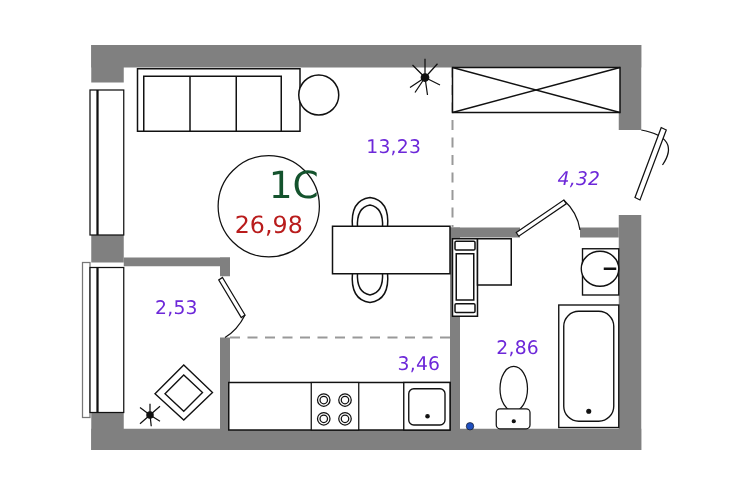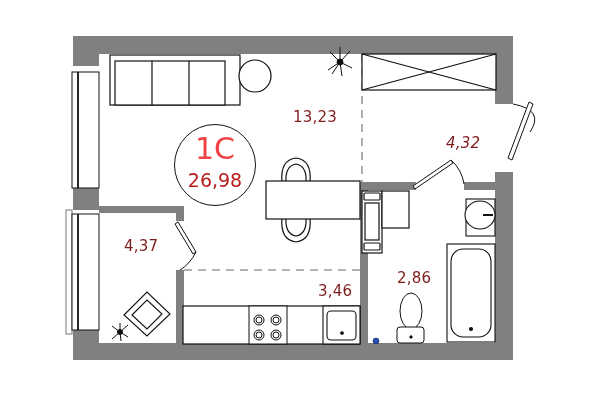--- a/index.html
+++ b/index.html
@@ -1,20 +1,20 @@
 <!DOCTYPE html>
 <html><head>
 <meta charset="utf-8">
 <style>
   html, body { margin: 0; padding: 0; background: #ffffff; }
   body { width: 600px; height: 400px; position: relative; overflow: hidden; font-family: "DejaVu Sans", sans-serif; }
   svg { position: absolute; left: 0; top: 0; }
-  .lbl { position: absolute; font-family: "DejaVu Sans", sans-serif; color: #7f1d1d; font-size: 15px; letter-spacing: 0.2px; }
+  .lbl { position: absolute; font-family: "DejaVu Sans", sans-serif; color: #6d28d9; font-size: 15px; letter-spacing: 0.2px; }
   .badge { position: absolute; left: 174px; top: 124px; width: 80px; height: 80px; border: 1.5px solid #111; border-radius: 50%; background: #fff; text-align: center; }
-  .badge .type { display: block; font-size: 30px; line-height: 30px; margin-top: 9px; color: #ef4444; }
+  .badge .type { display: block; font-size: 30px; line-height: 30px; margin-top: 9px; color: #14532d; text-align: right; }
   .badge .area { display: block; font-size: 19px; line-height: 20px; margin-top: 6px; color: #b91c1c; }
 </style>
 </head>
 <body>
 
 <svg width="600" height="400" viewBox="0 0 600 400">
 
   <g fill="#808080">
     <rect x="73" y="36" width="440" height="18"></rect>
     <rect x="73" y="36" width="26" height="30"></rect>
@@ -148,15 +148,15 @@
   </g>
 </svg>
 
 <div class="badge">
   <span class="type">1С</span>
   <span class="area">26,98</span>
 </div>
 
 <div class="lbl" style="left:293px; top:108px;">13,23</div>
 <div class="lbl" style="left:446px; top:134px;font-style:italic;">4,32</div>
-<div class="lbl" style="left:124px; top:237px;">4,37</div>
+<div class="lbl" style="left:124px; top:237px;">2,53</div>
 <div class="lbl" style="left:318px; top:282px;">3,46</div>
 <div class="lbl" style="left:397px; top:269px;">2,86</div>
 
 </body></html>

